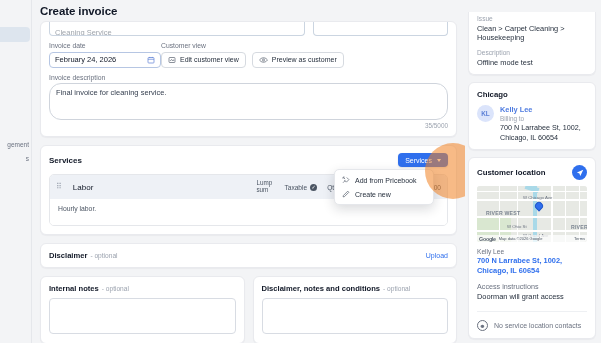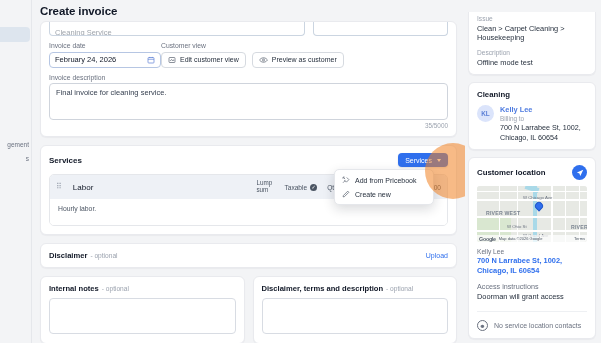--- a/index.html
+++ b/index.html
@@ -67,21 +67,21 @@
 
   .btn-pair { display: flex; gap: 6px; }
   .ghost-btn {
     height: 16px; border: 1px solid #d6dae0; border-radius: 4px; background: #fff;
     display: flex; align-items: center; gap: 4px; padding: 0 6px;
     font-size: 7px; color: #1f2937; cursor: pointer;
   }
 
   .desc-wrap { margin-top: 6px; }
   .desc-box {
-    height: 37px; border: 1px solid #cfd4dc; border-radius: 4px;
+    height: 37px; border: 1px solid #cfd4dc; border-radius: 12px;
     background: #fff; padding: 4px 6px; font-size: 7.5px; color: #374151;
   }
   .counter { text-align: right; font-size: 6.4px; color: #9ca3af; margin-top: 2px; }
 
   
   .card-services { margin-top: 8px; padding: 7px 8px 8px; position: relative; }
   .svc-head { display: flex; align-items: center; }
   .svc-title { font-size: 8px; font-weight: bold; color: #111827; }
   .svc-btn {
     margin-left: auto; background: #2f6fed; color: #fff; border: none;
@@ -328,42 +328,42 @@
       <div class="notes-row">
         <div class="card notes-card">
           <div style="display:flex;align-items:baseline;">
             <div class="sec-title">Internal notes</div>
             <div class="opt">- optional</div>
           </div>
           <div class="ta"></div>
         </div>
         <div class="card notes-card">
           <div style="display:flex;align-items:baseline;">
-            <div class="sec-title">Disclaimer, terms and description</div>
+            <div class="sec-title">Disclaimer, notes and conditions</div>
             <div class="opt">- optional</div>
           </div>
           <div class="ta"></div>
         </div>
       </div>
     </div>
 
     <div class="cursor-ring"></div>
   </div>
 
   <div class="right">
 
     <div class="r-card clipped">
       <div class="r-lbl">Issue</div>
       <div class="r-val">Clean &gt; Carpet Cleaning &gt; Housekeeping</div>
       <div class="r-lbl">Description</div>
       <div class="r-val" style="margin-bottom:0">Offline mode test</div>
     </div>
 
     <div class="r-card" style="margin-top:7px">
-      <div class="r-title">Cleaning</div>
+      <div class="r-title">Chicago</div>
       <div class="cust">
         <div class="avatar">KL</div>
         <div>
           <div class="cust-name">Kelly Lee</div>
           <div class="cust-sub">Billing to</div>
           <div class="cust-addr">700 N Larrabee St, 1002, Chicago, IL 60654</div>
         </div>
       </div>
     </div>
 

